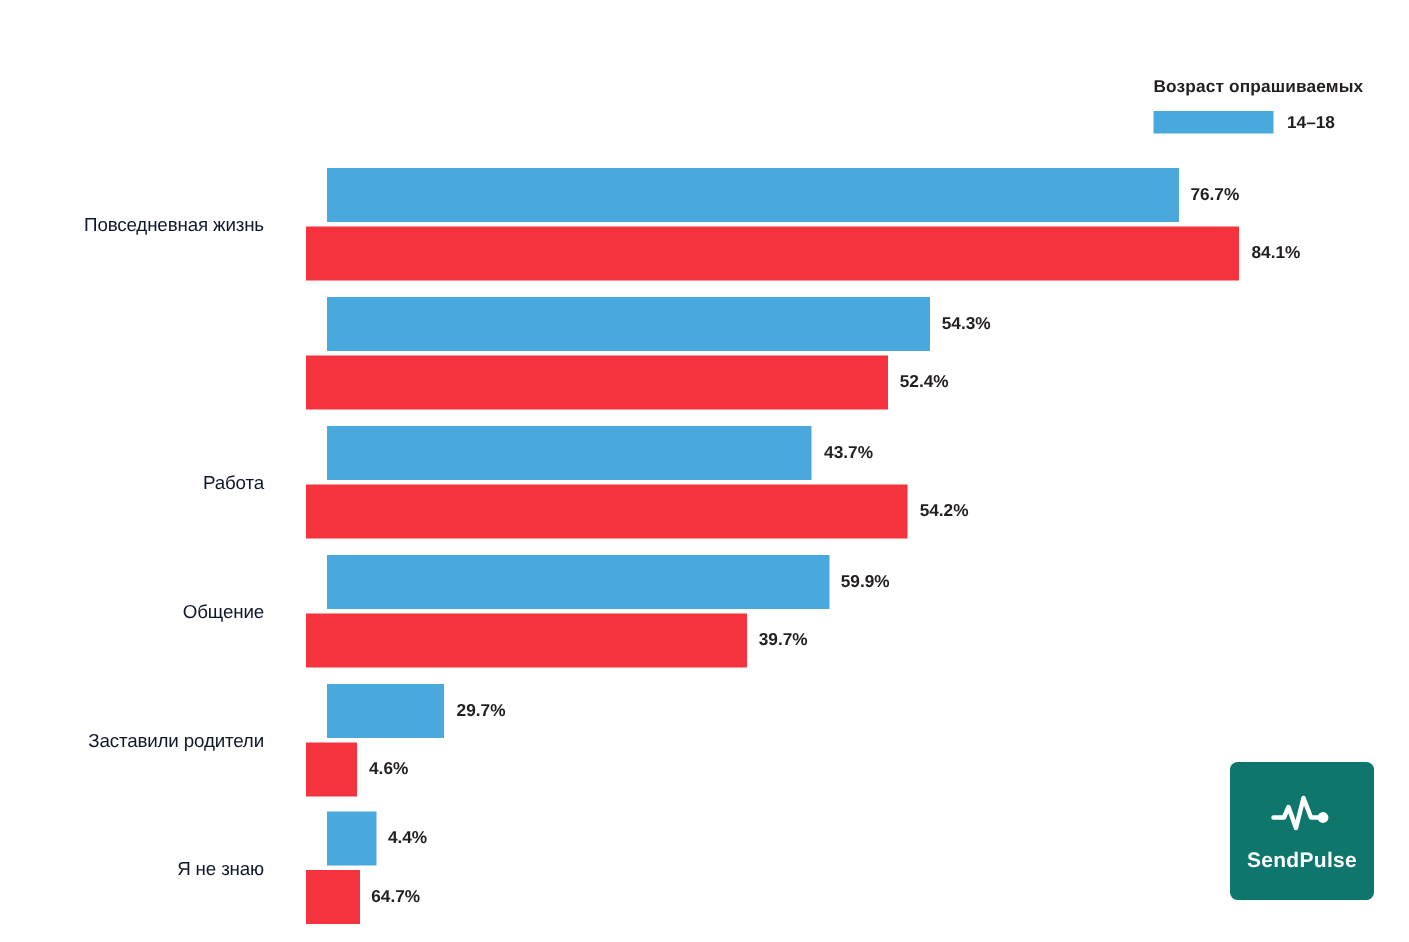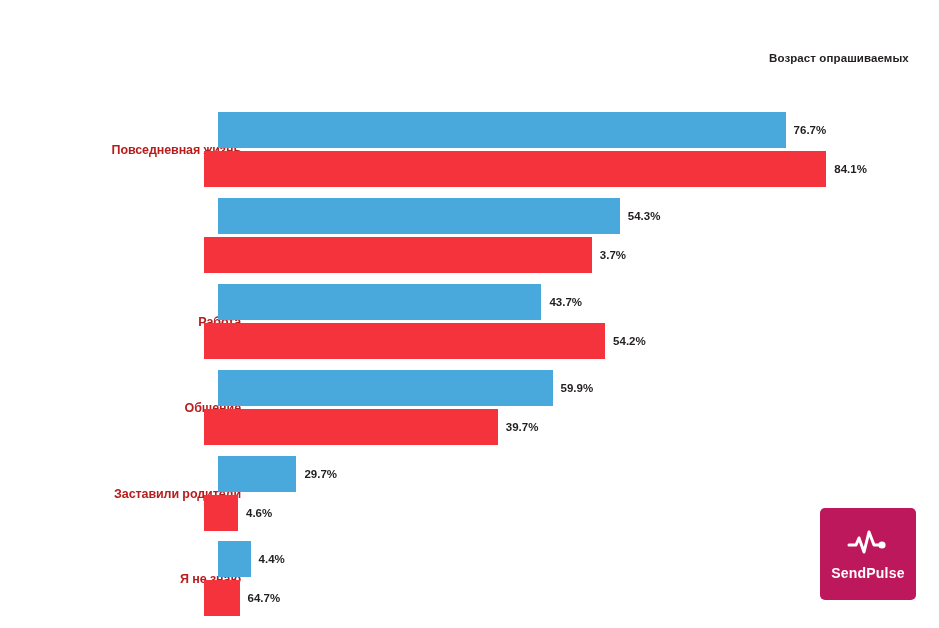--- a/index.html
+++ b/index.html
@@ -59,29 +59,29 @@
     height: 628px;
   }
   .group {
     position: absolute;
     left: 0;
     width: 939px;
     height: 75px;
   }
   .cat-label {
     position: absolute;
-    right: 698px; 
+    right: 763px; 
     top: 0;
     height: 75px;
     display: flex;
     align-items: center;
     justify-content: flex-end;
     font-size: 12.5px;
-    font-weight: bold;
-    color: #b91c1c;
+    font-weight: normal;
+    color: #0f172a;
     white-space: nowrap;
     letter-spacing: -0.1px;
   }
   .bar-row {
     position: absolute;
     left: 204px;
     height: 36px;
     display: flex;
     align-items: center;
   }
@@ -128,20 +128,24 @@
     color: #ffffff;
     letter-spacing: 0.2px;
   }
 </style>
 </head>
 <body>
 
 <div id="legend">
   <div class="legend-title">Возраст опрашиваемых</div>
 
+  <div class="legend-row">
+    <span class="legend-swatch" style="background:#4aa9dc"></span>
+    <span class="legend-label">14–18</span>
+  </div>
 
 </div>
 
 <div id="plot">
 
   <div class="group" style="top:112px">
     <div class="cat-label">Повседневная жизнь</div>
     <div class="bar-row blue">
       <div class="bar blue" style="width: 567.6px; background: rgb(74, 169, 220);"></div>
       <span class="bar-value">76.7%</span>
@@ -152,21 +156,21 @@
     </div>
   </div>
 
   <div class="group" style="top:198px">
     <div class="bar-row blue">
       <div class="bar blue" style="width: 401.8px; background: rgb(74, 169, 220);"></div>
       <span class="bar-value">54.3%</span>
     </div>
     <div class="bar-row red">
       <div class="bar red" style="width: 387.8px; background: rgb(244, 51, 60);"></div>
-      <span class="bar-value">3.7%</span>
+      <span class="bar-value">52.4%</span>
     </div>
   </div>
 
   <div class="group" style="top:284px">
     <div class="cat-label">Работа</div>
     <div class="bar-row blue">
       <div class="bar blue" style="width: 323.4px; background: rgb(74, 169, 220);"></div>
       <span class="bar-value">43.7%</span>
     </div>
     <div class="bar-row red">
@@ -206,19 +210,19 @@
       <span class="bar-value">4.4%</span>
     </div>
     <div class="bar-row red">
       <div class="bar red" style="width: 35.5px; background: rgb(244, 51, 60);"></div>
       <span class="bar-value">64.7%</span>
     </div>
   </div>
 
 </div>
 
-<div id="watermark" style="background: #be185d;">
+<div id="watermark" style="background: #0f766e;">
   <svg class="wm-icon" viewBox="0 0 46 30">
     <path d="M4 17 L11 17 L14 10 L19 24 L24 4 L29 17 L34 17" fill="none" stroke="#ffffff" stroke-width="3" stroke-linecap="round" stroke-linejoin="round"></path>
     <circle cx="37" cy="17" r="3.6" fill="#ffffff"></circle>
   </svg>
   <div class="wm-text">SendPulse</div>
 </div>
 
 </body></html>

